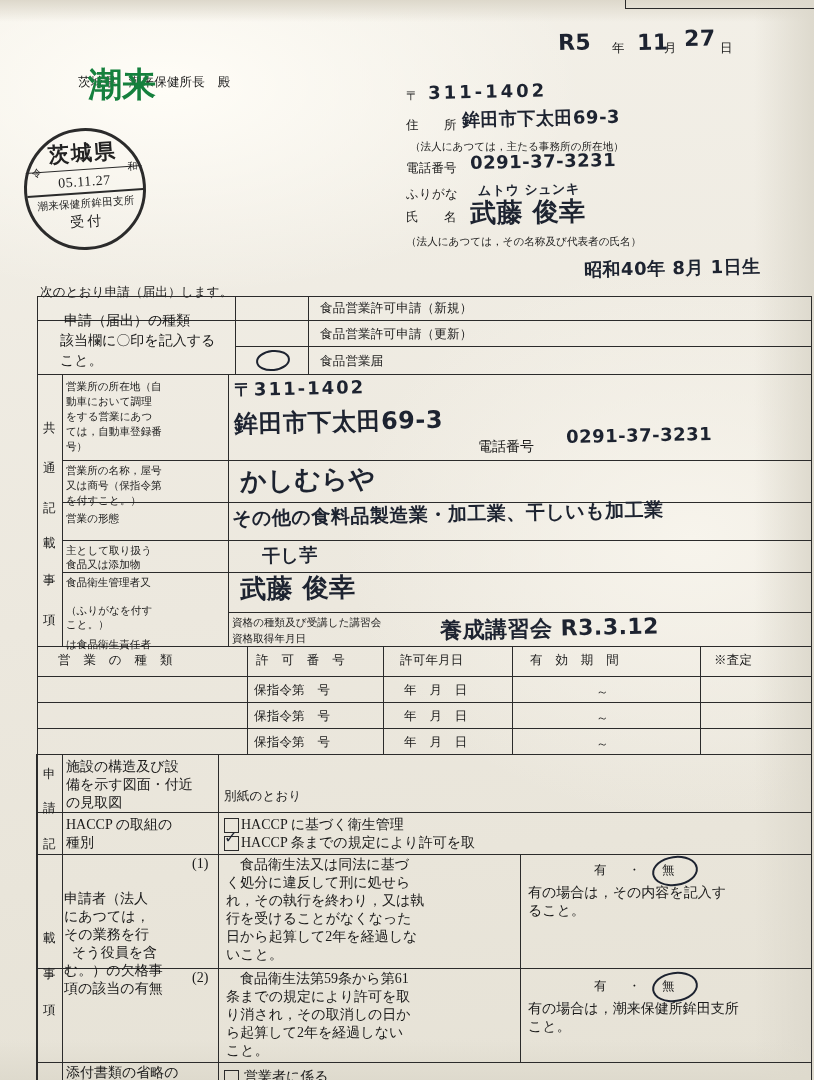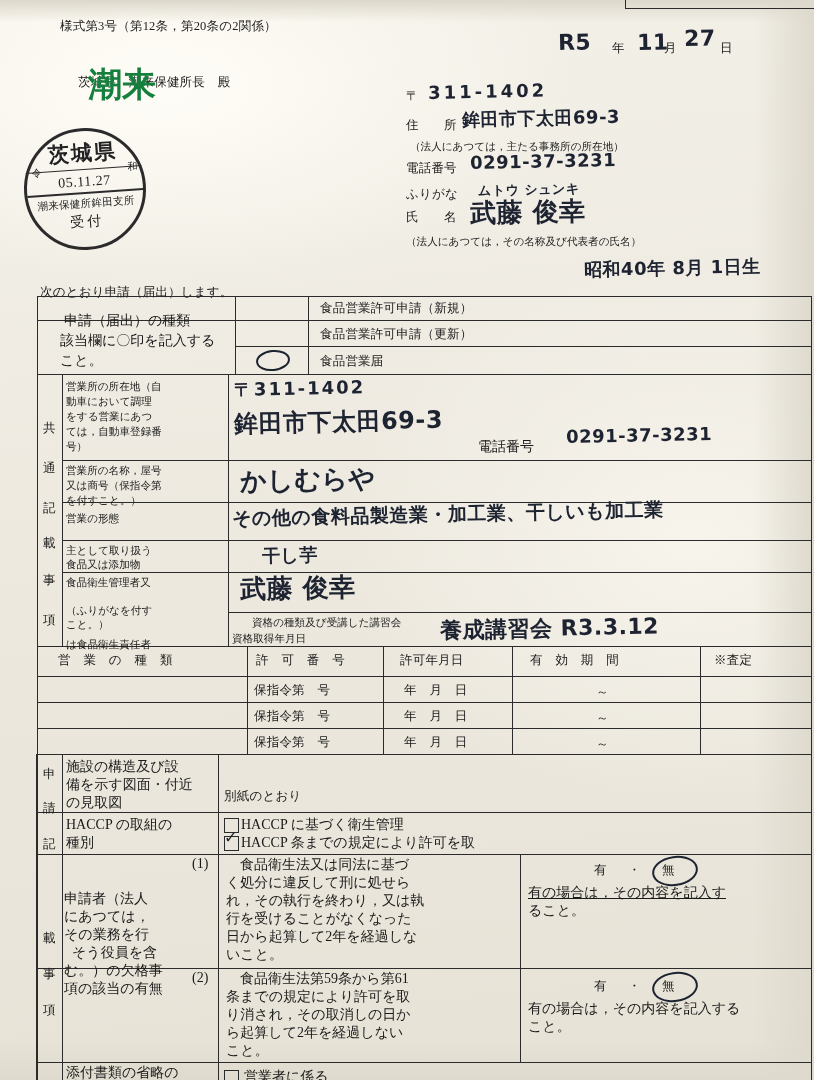--- a/index.html
+++ b/index.html
@@ -80,21 +80,20 @@
 
 <div class="paper"></div>
 <div class="shade1"></div>
 <div class="shade2"></div>
 <div class="shade3"></div>
 
 <div class="sheet">
 
   <div class="topbox"></div>
 
-  <div class="t pr" style="left:60px;top:18px;">様式第3号（第12条，第20条の2関係）</div>
   <div class="t pr" style="left:78px;top:74px;">茨城県　潮来保健所長　殿</div>
   <div class="bigchar">潮来</div>
 
   <div class="t hw hw-b skew1" style="left:558px;top:30px;">R5</div>
   <div class="t pr" style="left:612px;top:40px;">年</div>
   <div class="t hw hw-b skew1" style="left:637px;top:30px;">11</div>
   <div class="t pr" style="left:664px;top:40px;">月</div>
   <div class="t hw hw-b skew1" style="left:684px;top:26px;">27</div>
   <div class="t pr" style="left:720px;top:40px;">日</div>
 
@@ -234,21 +233,21 @@
 
   <div class="t pr-xs" style="left:66px;top:544px;">主として取り扱う</div>
   <div class="t pr-xs" style="left:66px;top:558px;">食品又は添加物</div>
   <div class="t hw hw-m skew1" style="left:262px;top:544px;">干し芋</div>
 
   <div class="t pr-xs" style="left:66px;top:576px;">食品衛生管理者又</div>
   <div class="t pr-xs" style="left:66px;top:590px;margin-top:48px;">は食品衛生責任者</div>
   <div class="t pr-xs" style="left:66px;top:604px;">（ふりがなを付す</div>
   <div class="t pr-xs" style="left:66px;top:618px;">こと。）</div>
   <div class="t hw hw-b skew1" style="left:240px;top:572px;font-size:26px;">武藤 俊幸</div>
-  <div class="t pr-xs" style="left:232px;top:616px;margin-left:20px;">資格の種類及び受講した講習会</div>
+  <div class="t pr-xs" style="left:232px;top:616px;">資格の種類及び受講した講習会</div>
   <div class="t pr-xs" style="left:232px;top:632px;">資格取得年月日</div>
   <div class="t hw skew1" style="left:440px;top:616px;font-size:22px;">養成講習会 R3.3.12</div>
 
   <div class="t pr" style="left:58px;top:652px;">営　業　の　種　類</div>
   <div class="t pr" style="left:256px;top:652px;">許　可　番　号</div>
   <div class="t pr" style="left:400px;top:652px;">許可年月日</div>
   <div class="t pr" style="left:530px;top:652px;">有　効　期　間</div>
   <div class="t pr" style="left:714px;top:652px;">※査定</div>
 
   <div class="t pr" style="left:254px;top:682px;">保指令第　号</div>
@@ -297,35 +296,35 @@
   <div class="t pr-s" style="left:226px;top:874px;">く処分に違反して刑に処せら</div>
   <div class="t pr-s" style="left:226px;top:892px;">れ，その執行を終わり，又は執</div>
   <div class="t pr-s" style="left:226px;top:910px;">行を受けることがなくなった</div>
   <div class="t pr-s" style="left:226px;top:928px;">日から起算して2年を経過しな</div>
   <div class="t pr-s" style="left:226px;top:946px;">いこと。</div>
 
   <div class="t pr" style="left:594px;top:862px;">有</div>
   <div class="t pr" style="left:628px;top:862px;">・</div>
   <div class="t pr" style="left:662px;top:862px;">無</div>
   <div class="circ" style="left:652px;top:856px;width:42px;height:26px;transform:rotate(-8deg);"></div>
-  <div class="t pr-s" style="left:528px;top:884px;text-decoration:underline;">有の場合は，その内容を記入す</div>
+  <div class="t pr-s" style="left:528px;top:884px;">有の場合は，その内容を記入す</div>
   <div class="t pr-s" style="left:528px;top:902px;">ること。</div>
 
   <div class="t pr-s" style="left:192px;top:970px;">(2)</div>
   <div class="t pr-s" style="left:240px;top:970px;">食品衛生法第59条から第61</div>
   <div class="t pr-s" style="left:226px;top:988px;">条までの規定により許可を取</div>
   <div class="t pr-s" style="left:226px;top:1006px;">り消され，その取消しの日か</div>
   <div class="t pr-s" style="left:226px;top:1024px;">ら起算して2年を経過しない</div>
   <div class="t pr-s" style="left:226px;top:1042px;">こと。</div>
 
   <div class="t pr" style="left:594px;top:978px;">有</div>
   <div class="t pr" style="left:628px;top:978px;">・</div>
   <div class="t pr" style="left:662px;top:978px;">無</div>
   <div class="circ" style="left:652px;top:972px;width:42px;height:26px;transform:rotate(-8deg);"></div>
-  <div class="t pr-s" style="left:528px;top:1000px;">有の場合は，その内容を記入する</div>
+  <div class="t pr-s" style="left:528px;top:1000px;">有の場合は，潮来保健所鉾田支所</div>
   <div class="t pr-s" style="left:528px;top:1018px;">こと。</div>
 
   <div class="t pr-s" style="left:66px;top:1064px;">添付書類の省略の</div>
   <div class="t pr-s" style="left:66px;top:1078px;">希望</div>
   <div style="position:absolute;left:224px;top:1070px;width:13px;height:13px;border:1.3px solid #2b2b2b;"></div>
   <div class="t pr-s" style="left:244px;top:1068px;">営業者に係る</div>
 
 </div>
 
 </body></html>

